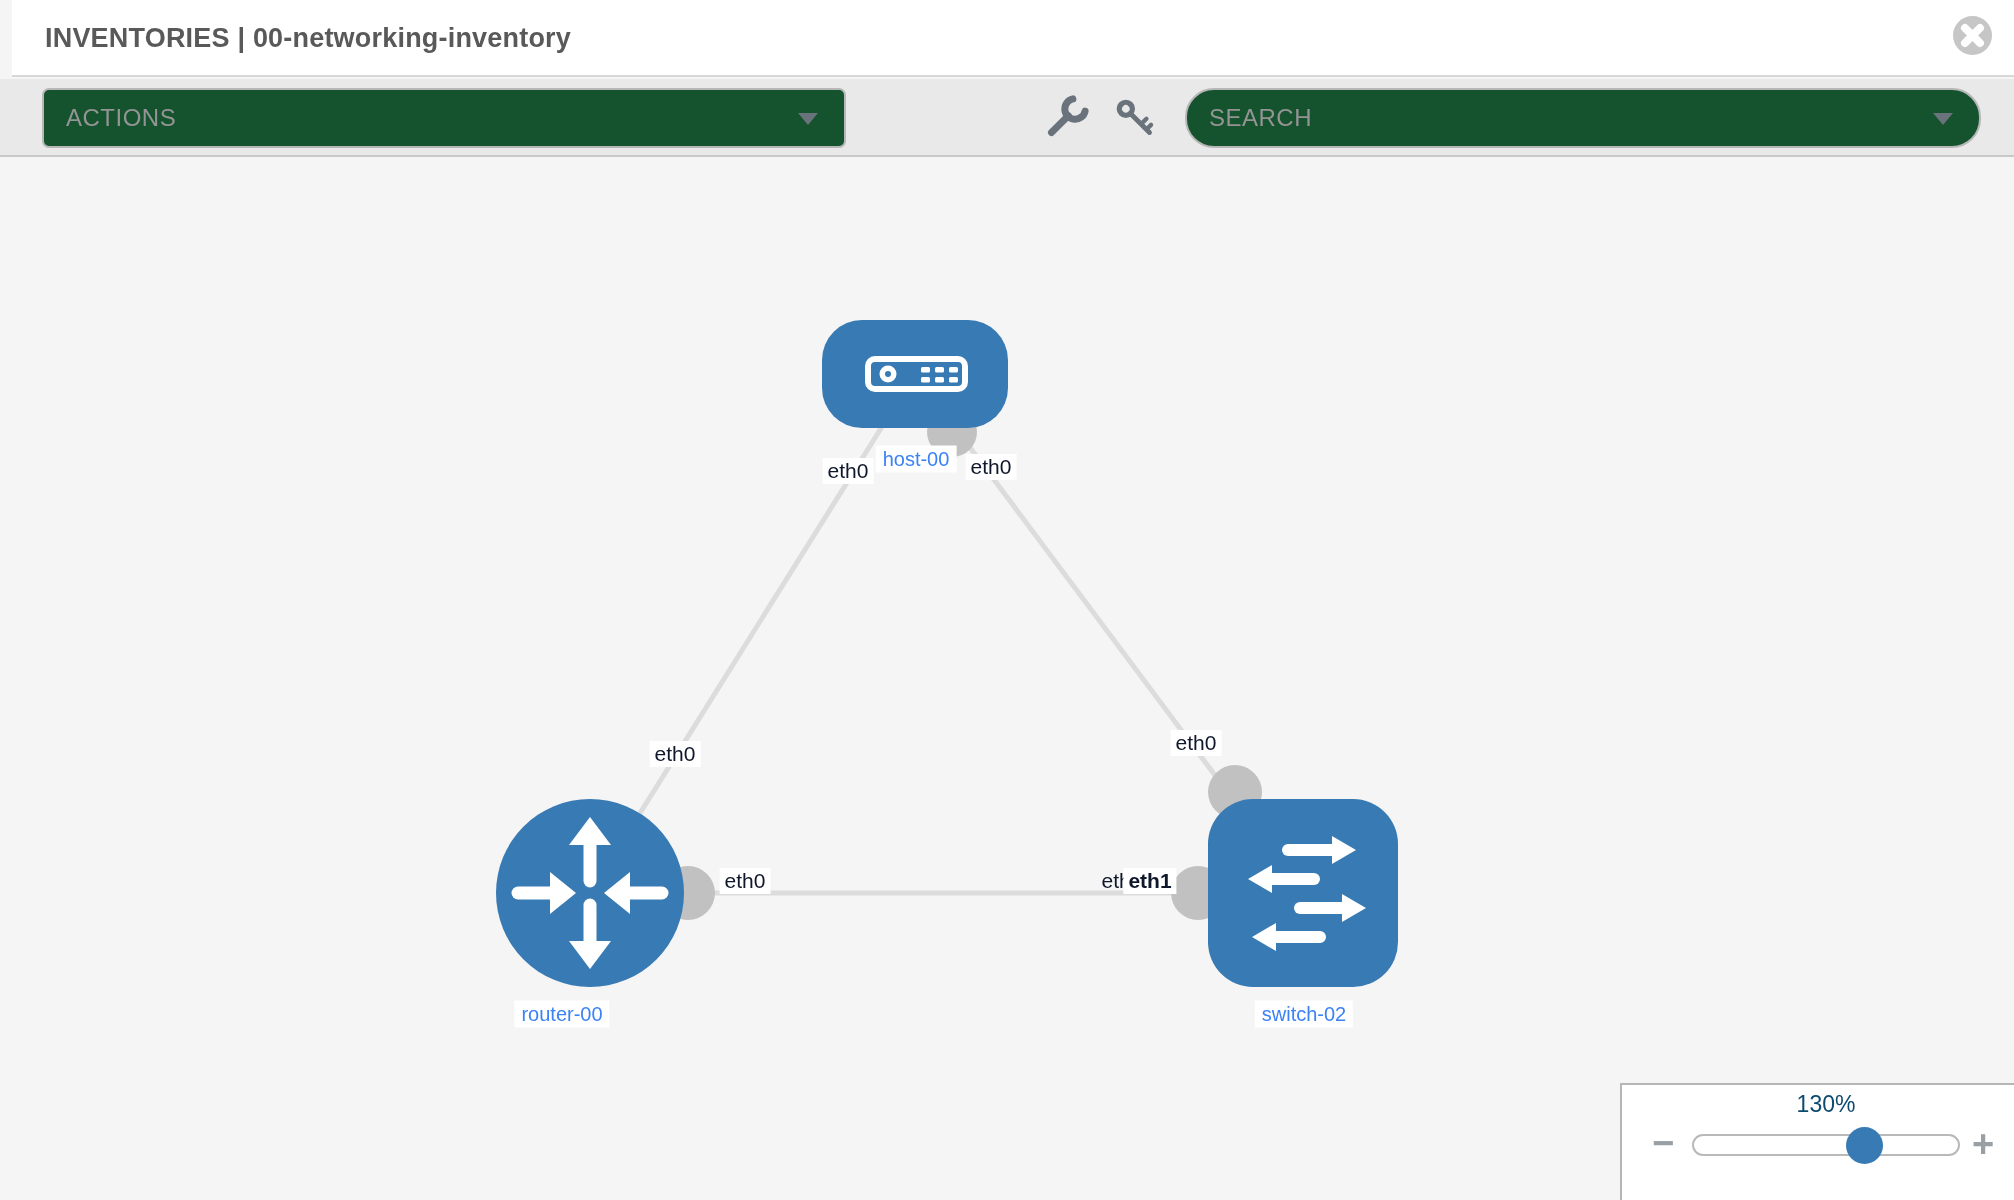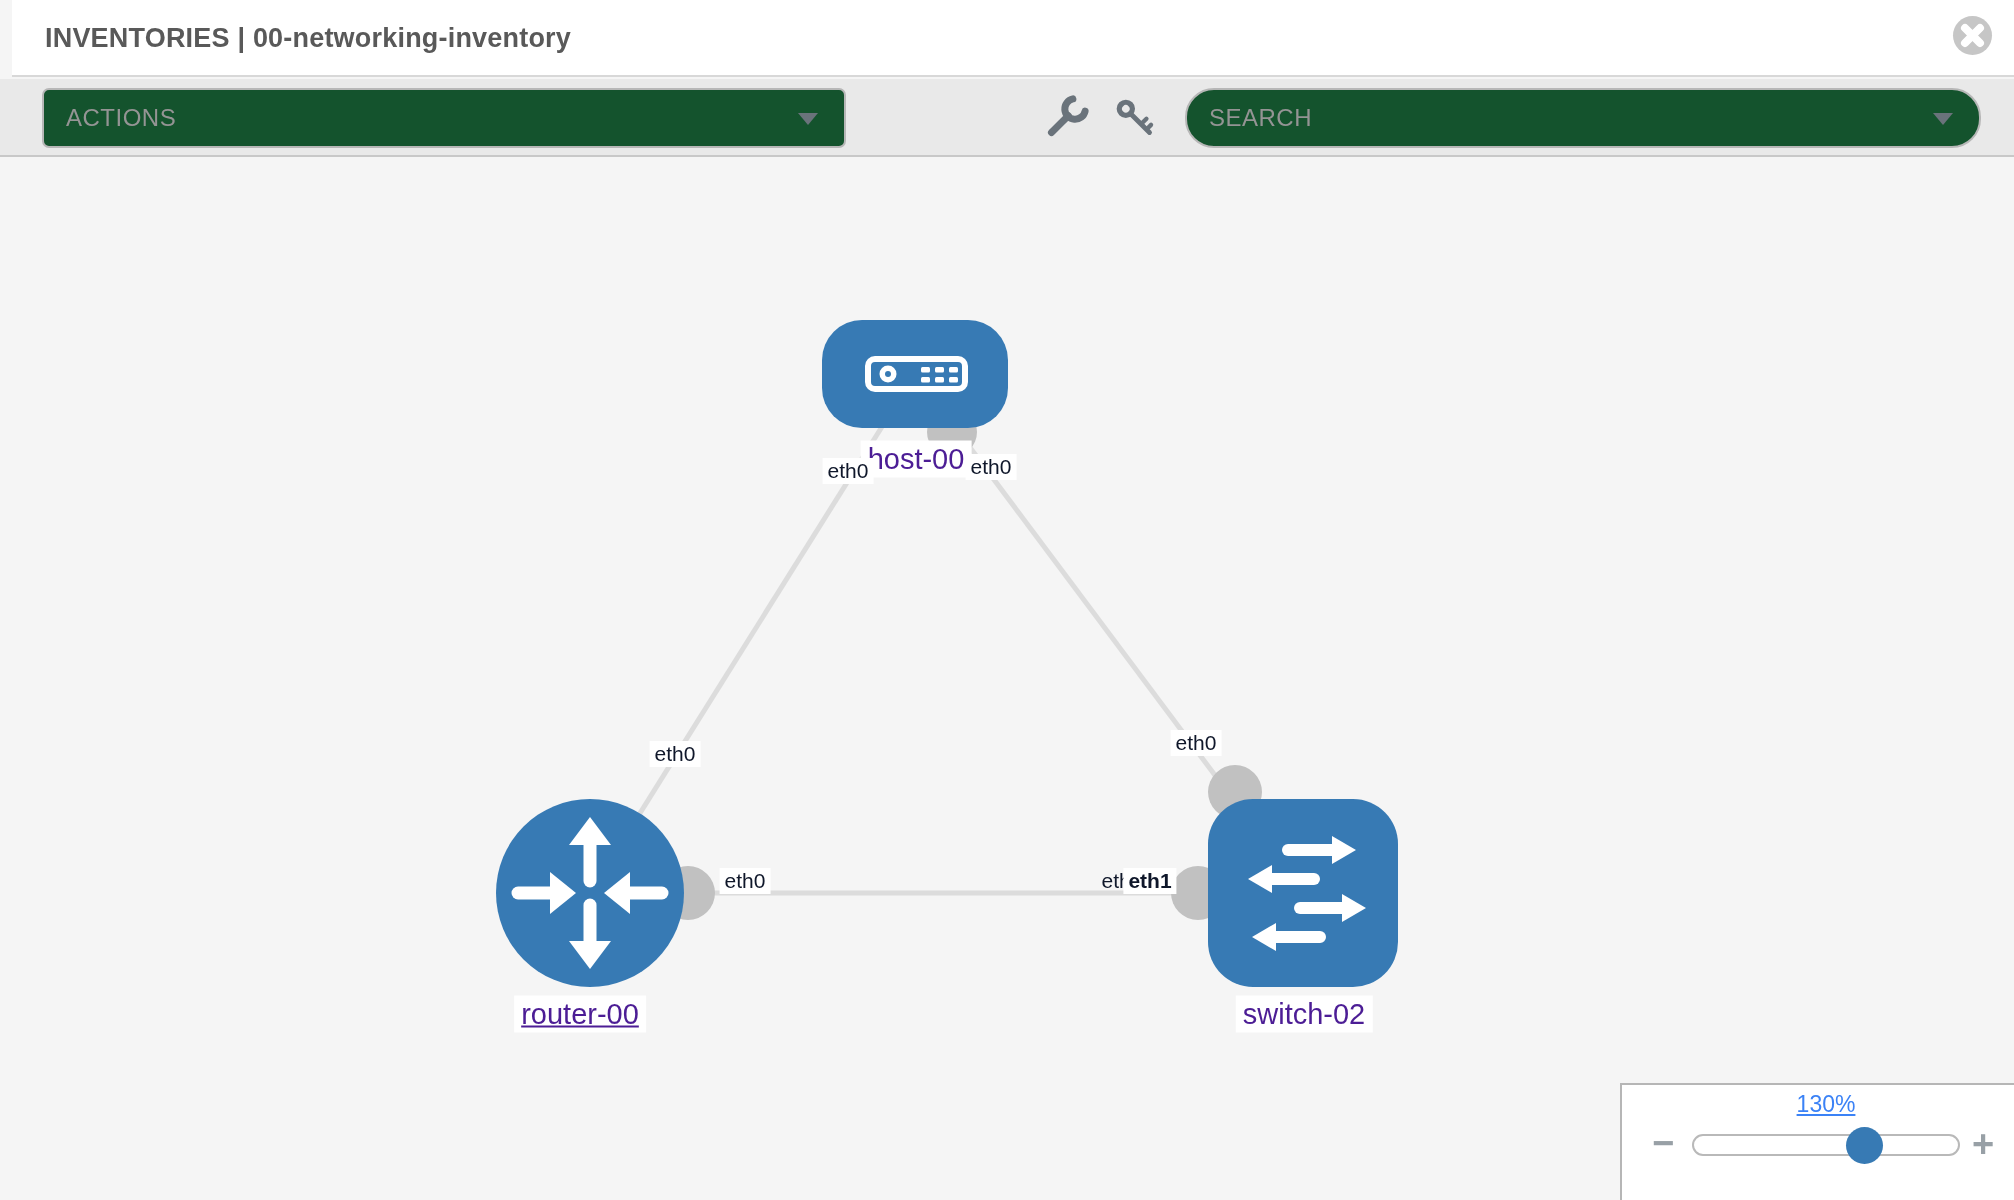--- a/index.html
+++ b/index.html
@@ -17,30 +17,30 @@
   .select { position:absolute; top:9px; height:60px; background:#14532d; border:2px solid #b7b7b7; border-radius:7px; cursor:pointer; }
   .sel-label { position:absolute; left:22px; top:50%; transform:translateY(-50%); font-size:24px; color:#949494; letter-spacing:0.5px; }
   .caret { position:absolute; right:26px; top:50%; margin-top:-5px; width:0; height:0;
            border-left:10px solid transparent; border-right:10px solid transparent; border-top:12px solid #6a737b; }
   .icon-btn { position:absolute; top:12px; width:54px; height:54px; cursor:pointer; }
 
   
   .canvas { position:absolute; left:0; top:159px; width:2014px; height:1041px; background:#f5f5f5; }
   .graph-svg { position:absolute; left:0; top:0; }
 
-  .nlabel { position:absolute; transform:translate(-50%,-50%); background:#ffffff; color:#4c1d95;
-            font-size:29px; padding:2px 7px; white-space:nowrap; }
+  .nlabel { position:absolute; transform:translate(-50%,-50%); background:#ffffff; color:#3b82f6;
+            font-size:20px; padding:2px 7px; white-space:nowrap; }
   .ilabel { position:absolute; transform:translate(-50%,-50%); background:#ffffff; color:#0f172a;
             font-size:21px; padding:1px 5px; white-space:nowrap; }
   .ilabel.nobg { background:transparent; padding:1px 0; }
 
   
   .zoom-panel { position:absolute; left:1620px; top:1083px; width:520px; height:220px;
                 background:#ffffff; border:2px solid #b6b6b6; }
-  .zoom-val { position:absolute; left:204px; top:6px; transform:translateX(-50%); font-size:23px; color:#3b82f6;text-decoration:underline; }
+  .zoom-val { position:absolute; left:204px; top:6px; transform:translateX(-50%); font-size:23px; color:#0c4a6e; }
   .zbtn { position:absolute; font-size:38px; font-weight:bold; color:#98a0a6; cursor:pointer; line-height:36px; }
   .zminus { left:30px; top:40px; }
   .zplus { left:350px; top:41px; }
   .ztrack { position:absolute; left:70px; top:49px; width:268px; height:22px; background:#ffffff;
             border:2px solid #b9b9b9; border-radius:12px; cursor:pointer; }
   .zhandle { position:absolute; left:224px; top:42px; width:37px; height:37px; border-radius:50%;
              background:#377ab4; cursor:grab; }
 </style>
 </head>
 <body>
@@ -145,21 +145,21 @@
           <line x1="92" y1="109" x2="136" y2="109"></line>
           <polygon points="158,109 134,95 134,123" stroke="none"></polygon>
           <line x1="112" y1="138" x2="66" y2="138"></line>
           <polygon points="44,138 68,124 68,152" stroke="none"></polygon>
         </g>
       </g>
     </g>
   </svg>
 
   <div class="nlabel" style="left:916px; top:300px;">host-00</div>
-  <div class="nlabel" style="left:580px; top:855px;text-decoration:underline;">router-00</div>
+  <div class="nlabel" style="left:562px; top:855px;">router-00</div>
   <div class="nlabel" style="left:1304px; top:855px;">switch-02</div>
 
   <div class="ilabel" style="left:848px; top:312px;">eth0</div>
   <div class="ilabel" style="left:991px; top:308px;">eth0</div>
   <div class="ilabel" style="left:675px; top:595px;">eth0</div>
   <div class="ilabel" style="left:1196px; top:584px;">eth0</div>
   <div class="ilabel" style="left:745px; top:722px;">eth0</div>
   <div class="ilabel nobg" style="left:1122px; top:722px;">eth0</div>
   <div class="ilabel" style="left:1150px; top:722px;font-weight:bold;">eth1</div>
 </div>

